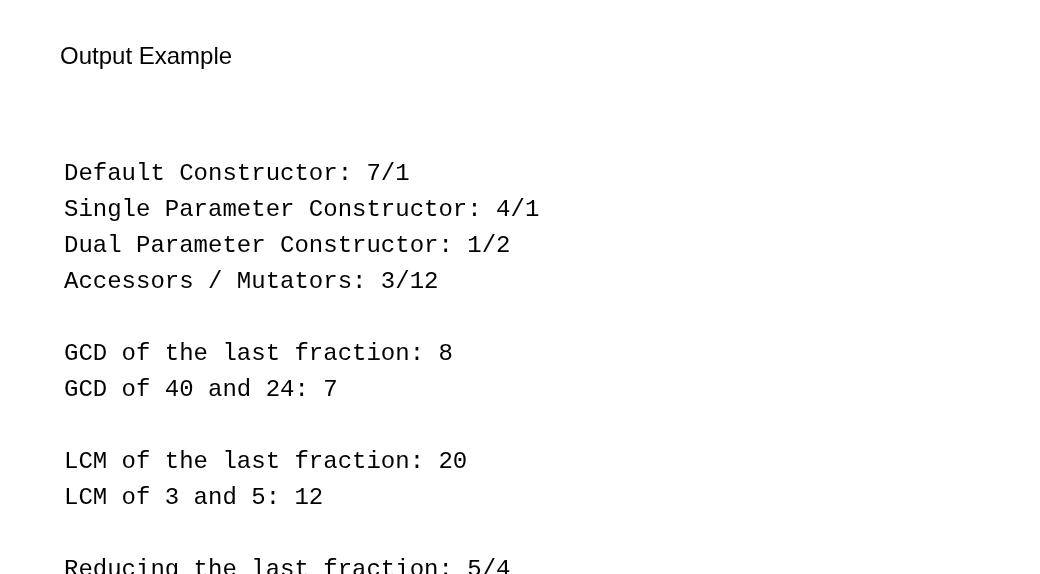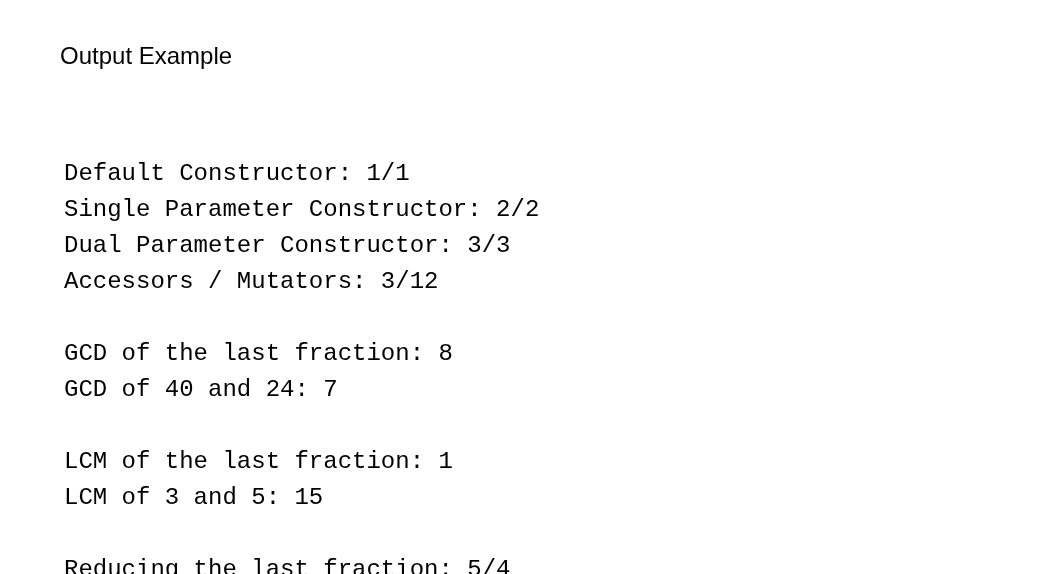--- a/index.html
+++ b/index.html
@@ -27,25 +27,25 @@
       color: #000000;
       white-space: pre;
     }
   </style>
 </head>
 <body>
 
 <div class="title">Output Example</div>
 
 <div class="output-block">
-<span>Default Constructor: 1/1</span>
-<span>Single Parameter Constructor: 2/2</span>
-<span>Dual Parameter Constructor: 3/3</span>
+<span>Default Constructor: 7/1</span>
+<span>Single Parameter Constructor: 4/1</span>
+<span>Dual Parameter Constructor: 1/2</span>
 <span>Accessors / Mutators: 3/12</span>
 <span></span>
 <span>GCD of the last fraction: 8</span>
 <span>GCD of 40 and 24: 7</span>
 <span></span>
-<span>LCM of the last fraction: 1</span>
-<span>LCM of 3 and 5: 15</span>
+<span>LCM of the last fraction: 20</span>
+<span>LCM of 3 and 5: 12</span>
 <span></span>
 <span>Reducing the last fraction: 5/4</span>
 </div>
 
 </body></html>

